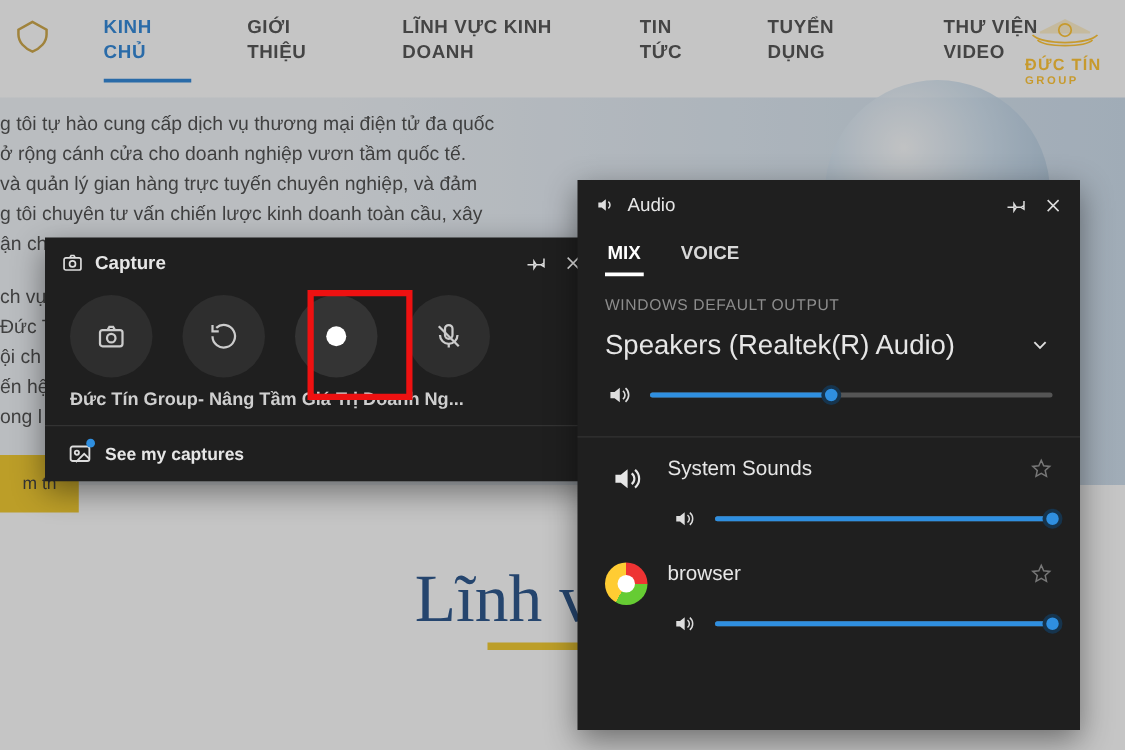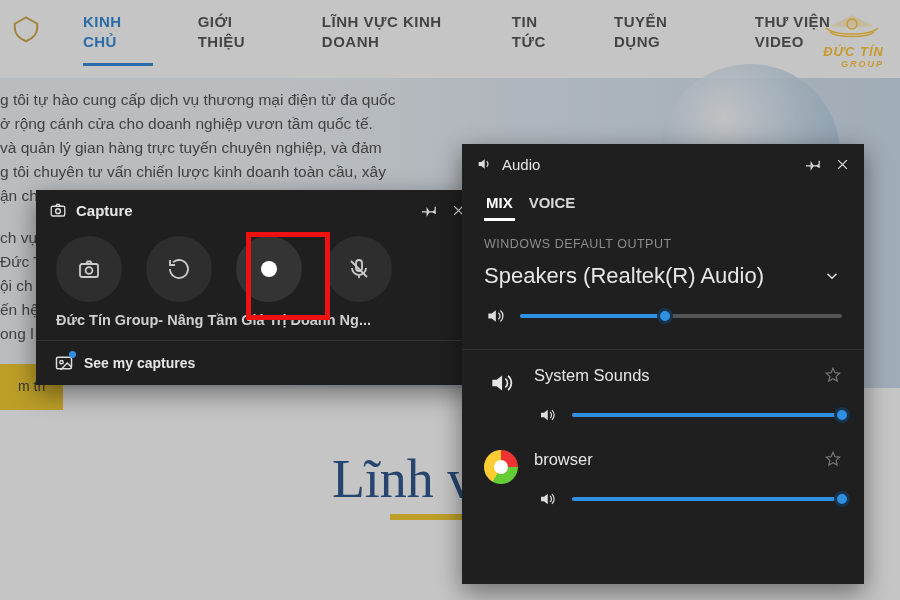--- a/index.html
+++ b/index.html
@@ -66,24 +66,23 @@
     font-size: 54px;
     color:#0a3b7a;
     text-align:center;
     width:100%;
   }
   .headline-underline{
     width:120px;height:6px;background:#f2c40e;margin:4px auto 0;
   }
   
   .wm {
-    position:absolute; top:12px; right:16px; text-align:right;
+    position:absolute; top:12px; right:16px; text-align:left;
     color:#c79a2d; font-weight:700; font-size:13px; letter-spacing:1px;
     z-index:60;
-    font-style:italic;
   }
   .wm svg{display:block;margin:0 auto 2px;}
   .wm .sub{font-size:9px;font-weight:600;color:#c79a2d;letter-spacing:2px;}
   
   .panel {
     position:absolute;
     background:#1f1f1f; color:#e6e6e6;
     border-radius:0;
     box-shadow:0 8px 24px rgba(0,0,0,.45);
     font-size:14px;
@@ -125,21 +124,21 @@
   }
   .capture .footer .dot-badge{
     position:relative;
   }
   .capture .footer .dot-badge::after{
     content:""; position:absolute; top:-2px; right:-2px;
     width:7px;height:7px;border-radius:50%;background:#2f8fe0;
   }
   
   .audio { left:462px; top:144px; width:402px; height:440px;}
-  .audio .tabs{display:flex; gap:12px; padding:4px 22px 0; font-weight:700; font-size:15px;}
+  .audio .tabs{display:flex; gap:28px; padding:4px 22px 0; font-weight:700; font-size:15px;}
   .audio .tab{padding:6px 2px 10px; cursor:pointer; color:#d8d8d8; position:relative;}
   .audio .tab.active{color:#fff;}
   .audio .tab.active::after{content:"";position:absolute;left:0;right:0;bottom:0;height:3px;background:#fff;}
   .audio .section-label{padding:16px 22px 6px;color:#8d8d8d;font-size:12.5px;letter-spacing:.5px;}
   .audio .device-row{display:flex;align-items:center;justify-content:space-between;padding:6px 22px 14px;font-size:22px;cursor:pointer;}
   .audio .slider-row{display:flex;align-items:center;gap:14px;padding:2px 22px 18px;}
   .audio .slider{
     position:relative;flex:1;height:4px;background:#555;border-radius:2px;
   }
   .audio .slider .fill{position:absolute;left:0;top:0;bottom:0;background:#2f8fe0;border-radius:2px;}

